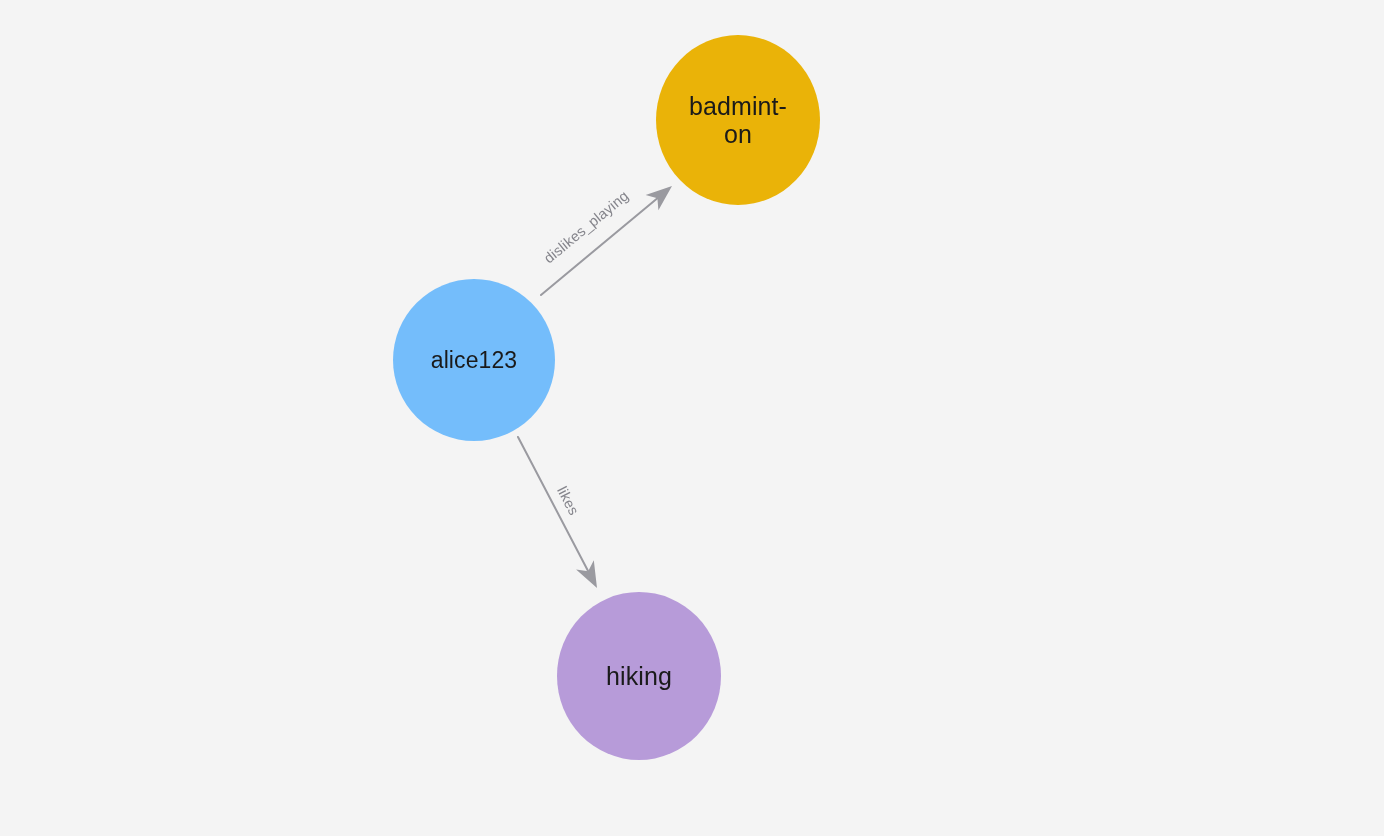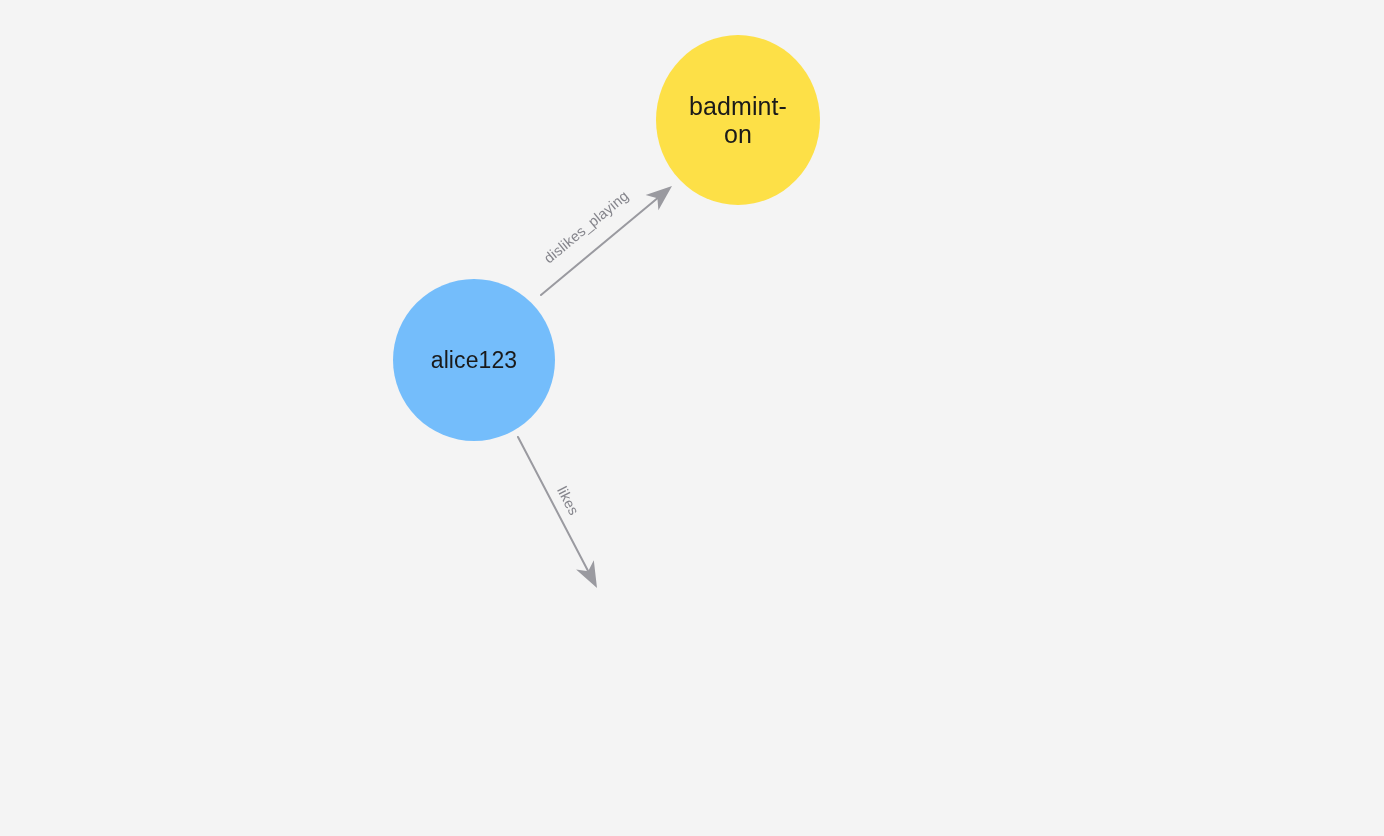--- a/index.html
+++ b/index.html
@@ -63,19 +63,22 @@
       <text class="edge-label" x="586.8831436549918" y="227.8503836587516" text-anchor="middle" dominant-baseline="middle" transform="rotate(-39.5 586.8831436549918 227.8503836587516)">dislikes_playing</text>
       <line x1="518" y1="437" x2="588.1922002593379" y2="571.1648384703801" stroke="#9a9aa0" stroke-width="2" stroke-linecap="round"></line>
       <path d="M 597 588 L 576.0866100761361 569.5980946124475 L 588.1922002593379 571.1648384703801 L 593.8078327388939 560.3267264643823 Z" fill="#9a9aa0"></path>
       <text class="edge-label" x="567.0884890651031" y="501.2914527407739" text-anchor="middle" dominant-baseline="middle" transform="rotate(62.5 567.0884890651031 501.2914527407739)">likes</text>
     </svg>
 
   <div class="graph-node" style="left: 393px; top: 279px; width: 162px; height: 162px; background: rgb(116, 189, 251);">
     <span class="node-label" style="font-size: 23px;">alice123</span>
   </div>
 
-  <div class="graph-node" style="left: 656px; top: 35px; width: 164px; height: 170px; background: #fde047;">
+  <div class="graph-node" style="left: 656px; top: 35px; width: 164px; height: 170px; background: #eab308;">
     <span class="node-label" style="font-size: 25px;">badmint-
 on</span>
   </div>
 
+  <div class="graph-node" style="left: 557px; top: 592px; width: 164px; height: 168px; background: rgb(183, 155, 217);">
+    <span class="node-label" style="font-size: 25px;">hiking</span>
+  </div>
 
 </div>
 
 </body></html>

